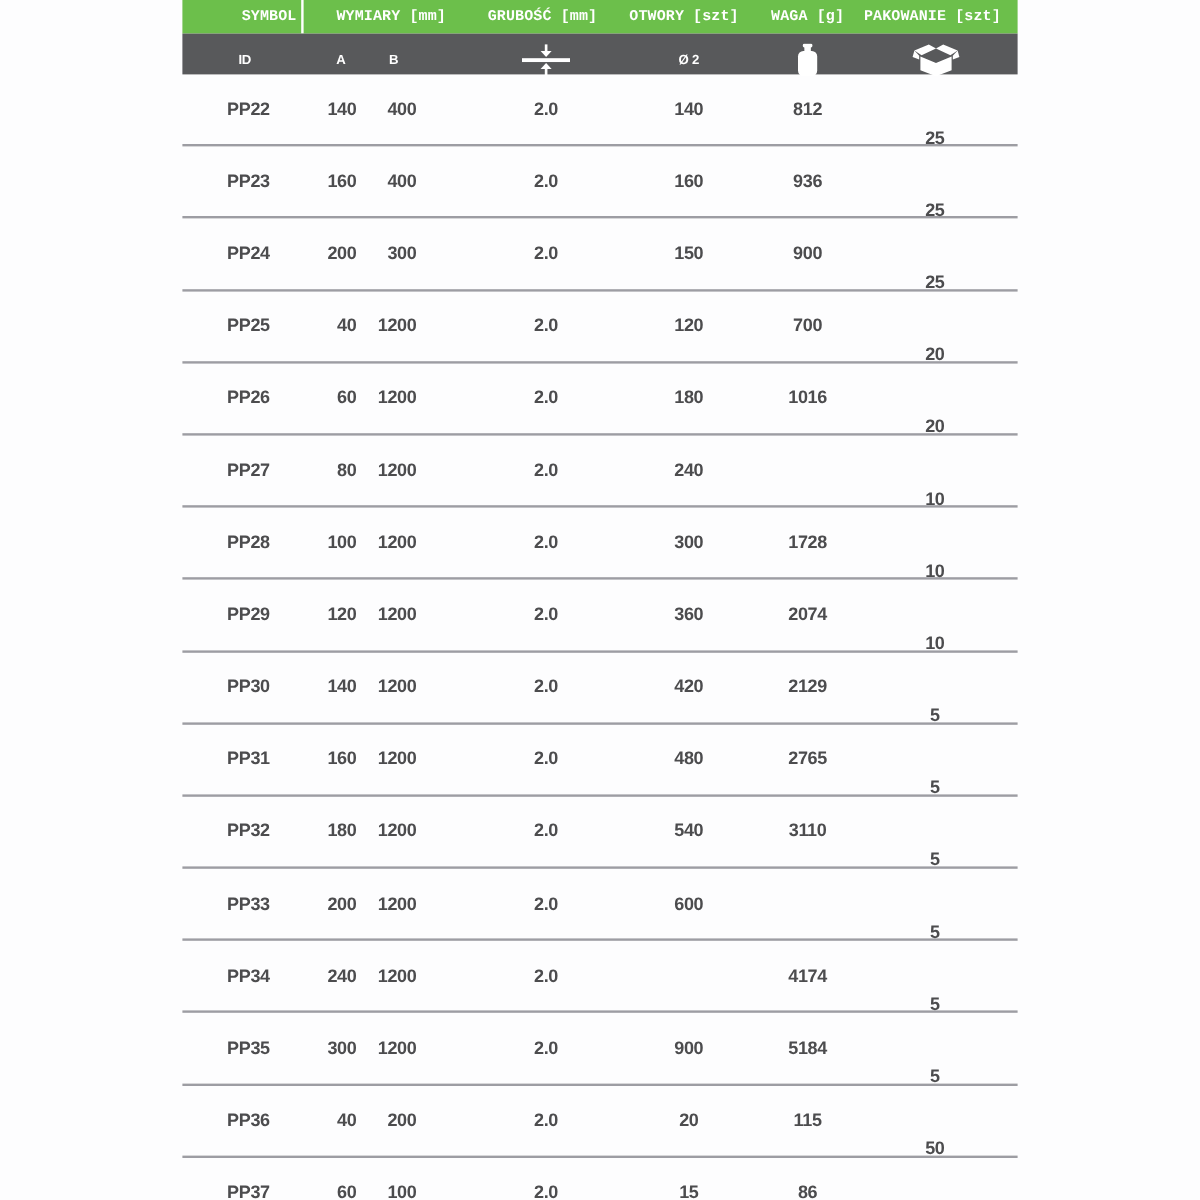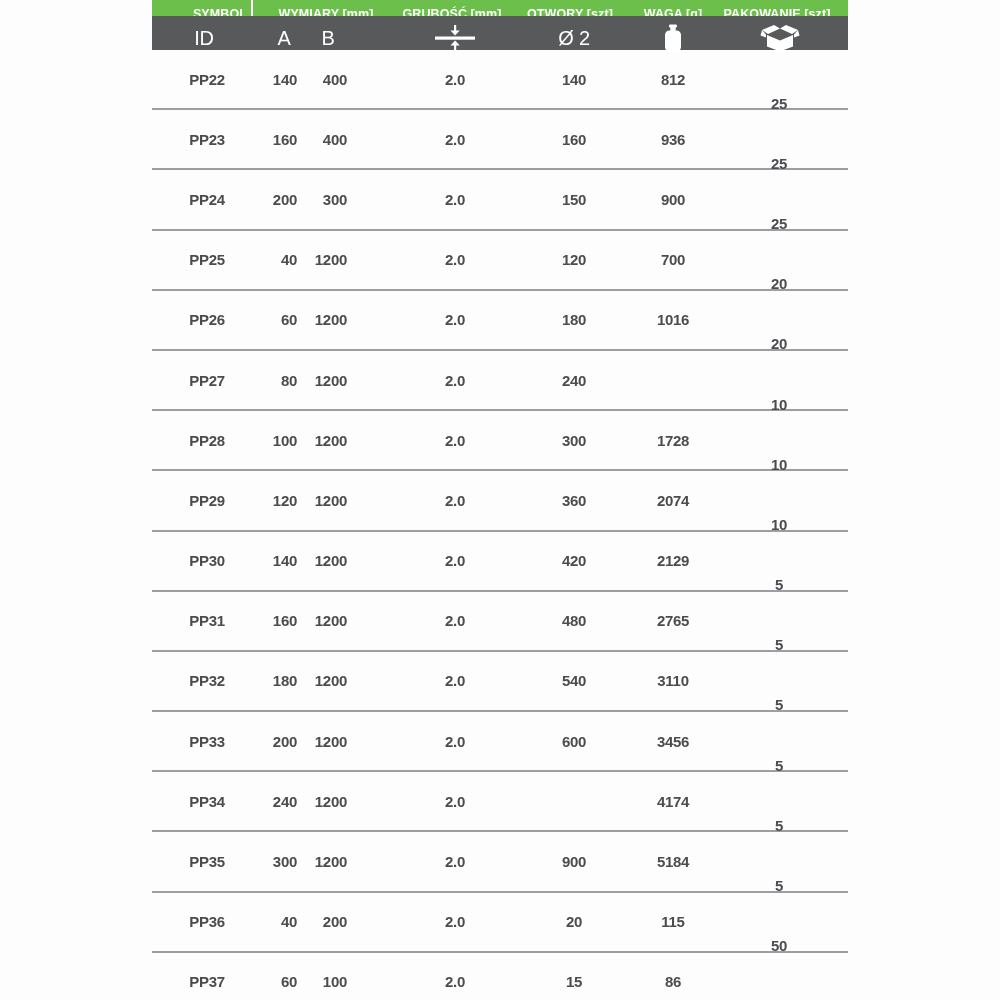--- a/index.html
+++ b/index.html
@@ -11,22 +11,23 @@
     overflow:hidden;
   }
   .table-wrap{
     position:absolute;
     left:152px; top:0;
     width:696px;
   }
   
   .head-green{
     position:relative;
-    height:16px;
+    height:28px;
     background:#6cbf4b;
+    font-family:Liberation Mono, monospace;
   }
   .head-green .hcell{
     position:absolute; top:0; height:28px;
     display:flex; align-items:center; justify-content:center;
     color:#ffffff; font-weight:bold; font-size:12.5px;
     letter-spacing:0.1px; white-space:nowrap;
   }
   .hg-symbol{ left:0; width:95px; justify-content:flex-end !important; }
   .hg-divider{
     position:absolute; left:99px; top:0; width:2px; height:28px;
@@ -39,21 +40,21 @@
   .hg-pakowanie{ left:564px; width:122px; }
   
   .head-dark{
     position:relative;
     height:34px;
     background:#58595b;
   }
   .head-dark .dcell{
     position:absolute; top:0; height:44px;
     display:flex; align-items:center; justify-content:center;
-    color:#ffffff; font-weight:normal; font-size:20px;
+    color:#ffffff; font-weight:bold; font-size:11px;
     letter-spacing:-0.2px; white-space:nowrap;
   }
   .hd-id{ left:0; width:104px; }
   .hd-a{ left:110px; width:44px; }
   .hd-b{ left:154px; width:44px; }
   .hd-th{ left:243px; width:120px; }
   .hd-o5{ left:362px; width:120px; }
   .hd-wg{ left:461px; width:120px; }
   .hd-pk{ left:568px; width:120px; }
   .head-dark svg{ display:block; }
@@ -235,21 +236,20 @@
     <div class="cell c-wg">3110</div>
     <div class="cell c-pk">5</div>
   </div>
 
   <div class="trow">
     <div class="cell c-id">PP33</div>
     <div class="cell c-a">200</div>
     <div class="cell c-b">1200</div>
     <div class="cell c-th">2.0</div>
     <div class="cell c-ot">600</div>
-    <div class="cell c-wg">3456</div>
     <div class="cell c-pk">5</div>
   </div>
 
   <div class="trow">
     <div class="cell c-id">PP34</div>
     <div class="cell c-a">240</div>
     <div class="cell c-b">1200</div>
     <div class="cell c-th">2.0</div>
     <div class="cell c-wg">4174</div>
     <div class="cell c-pk">5</div>

